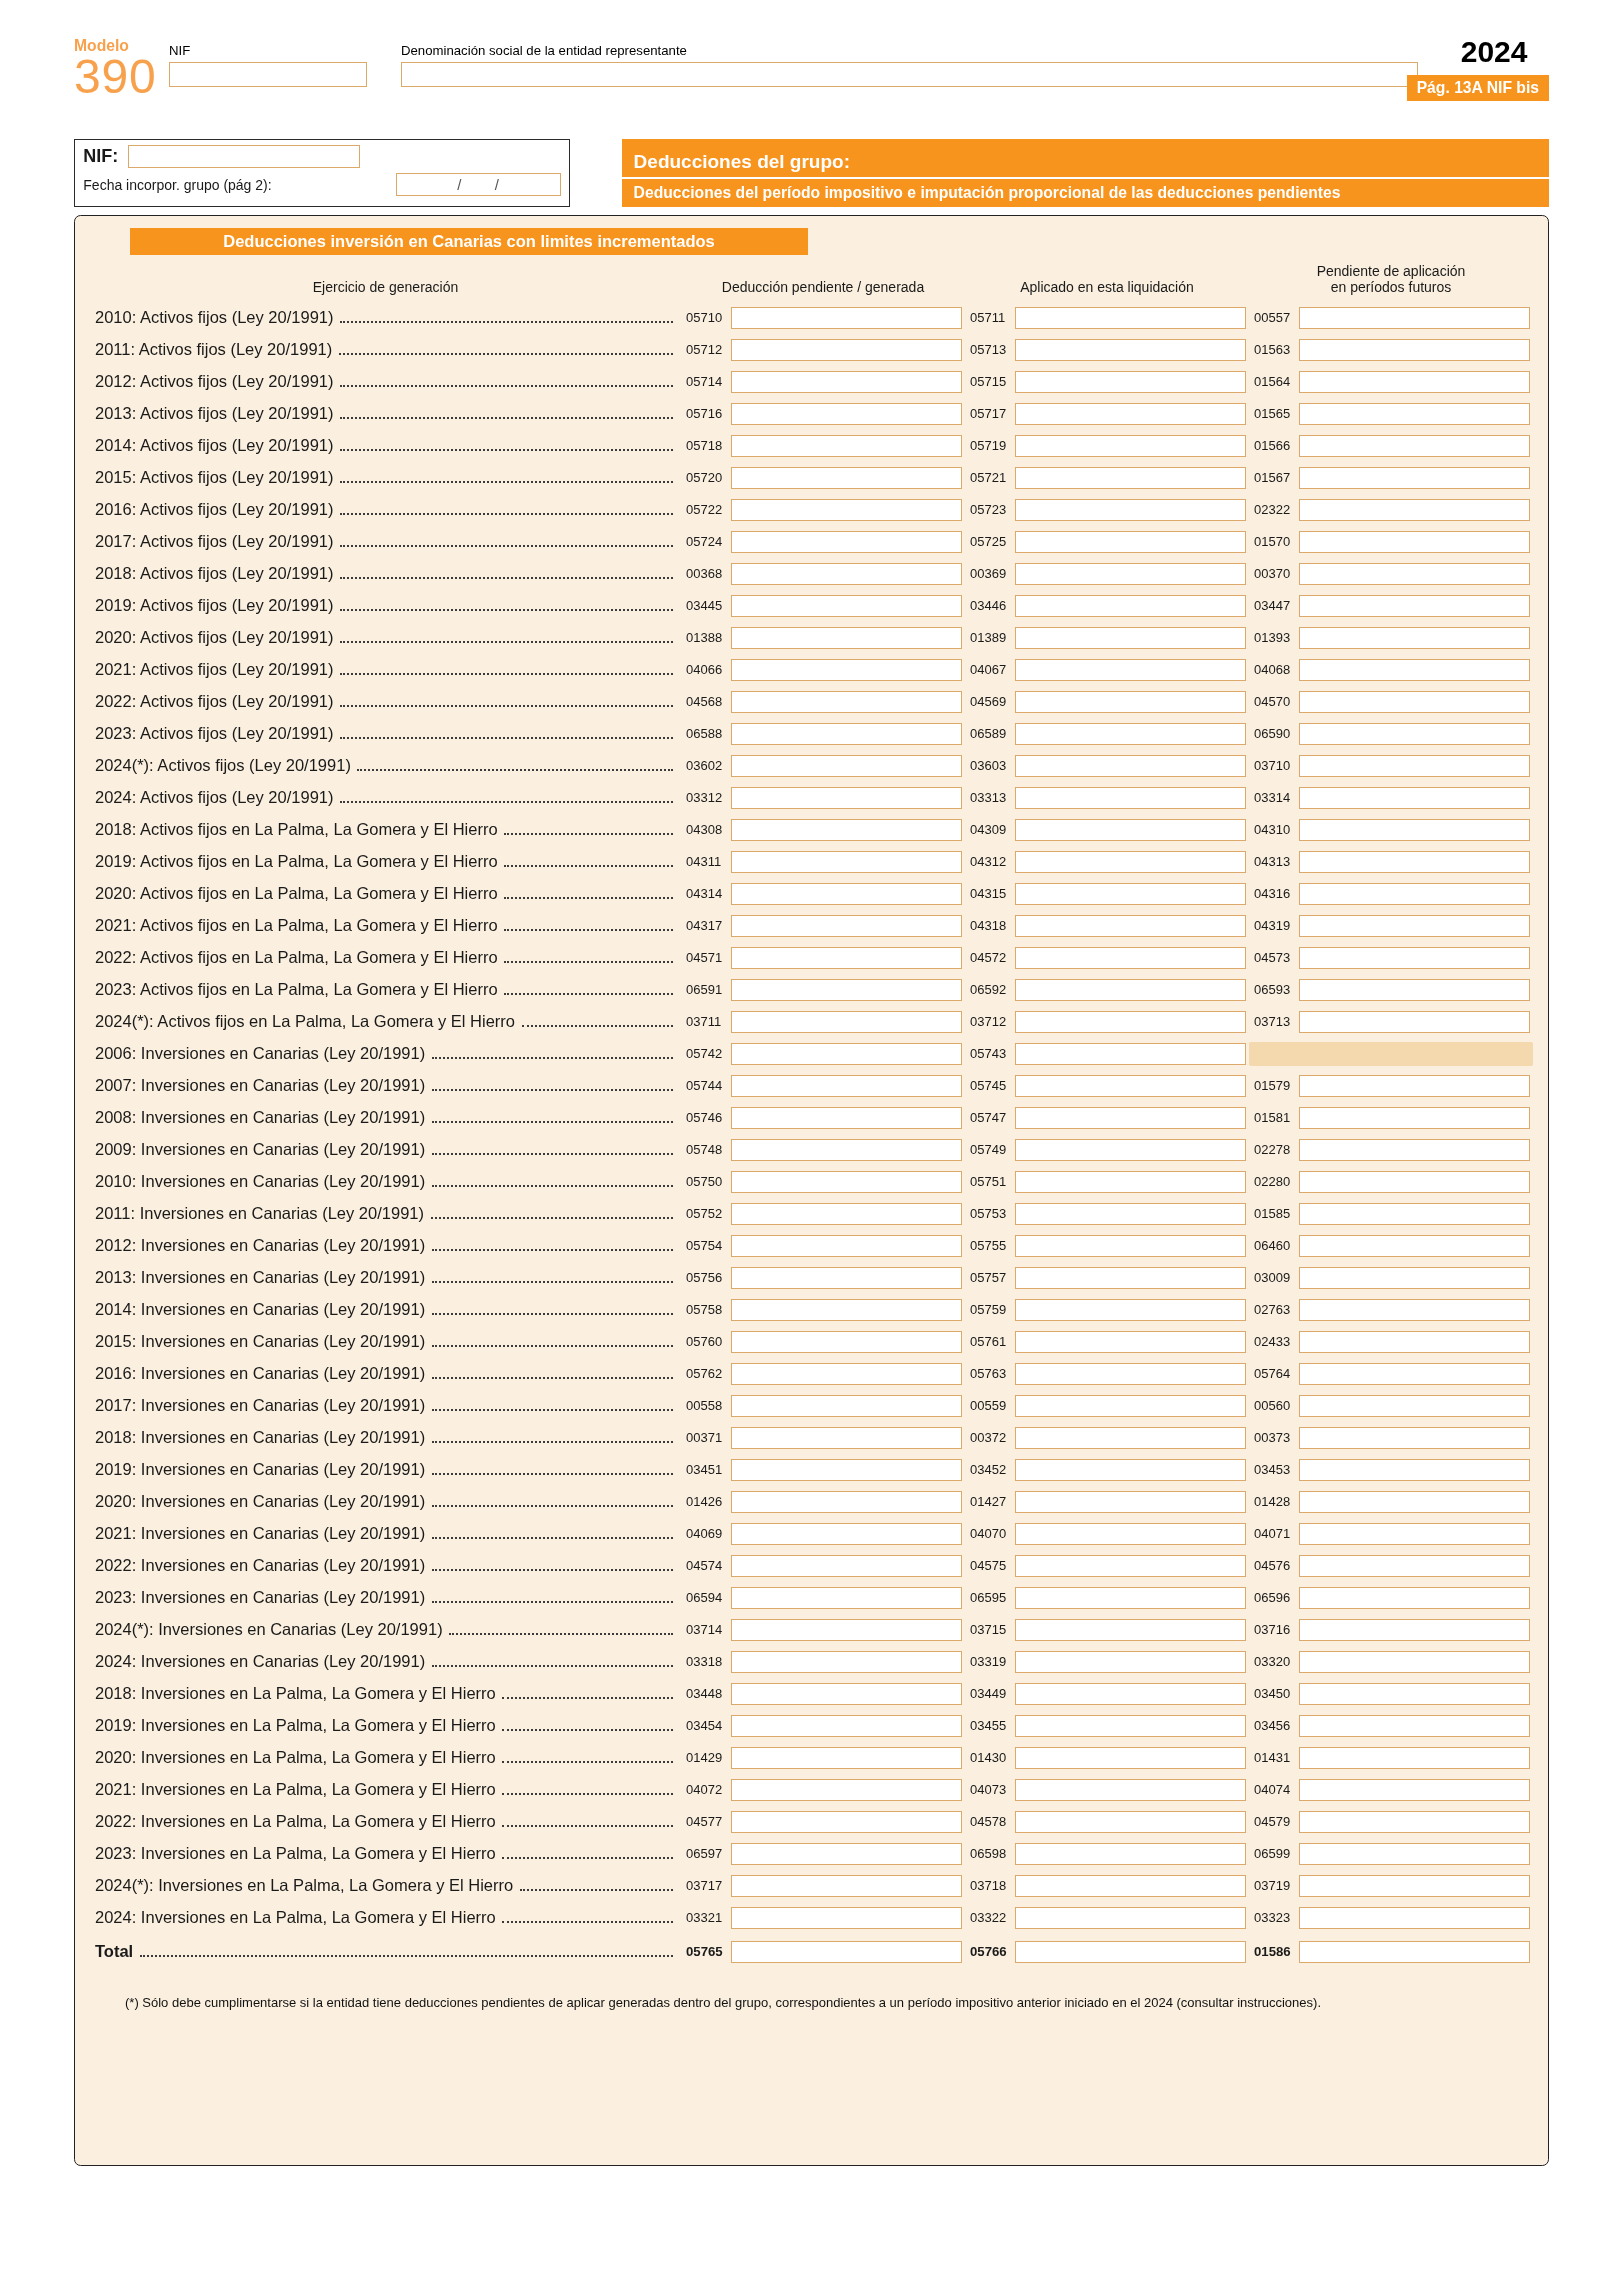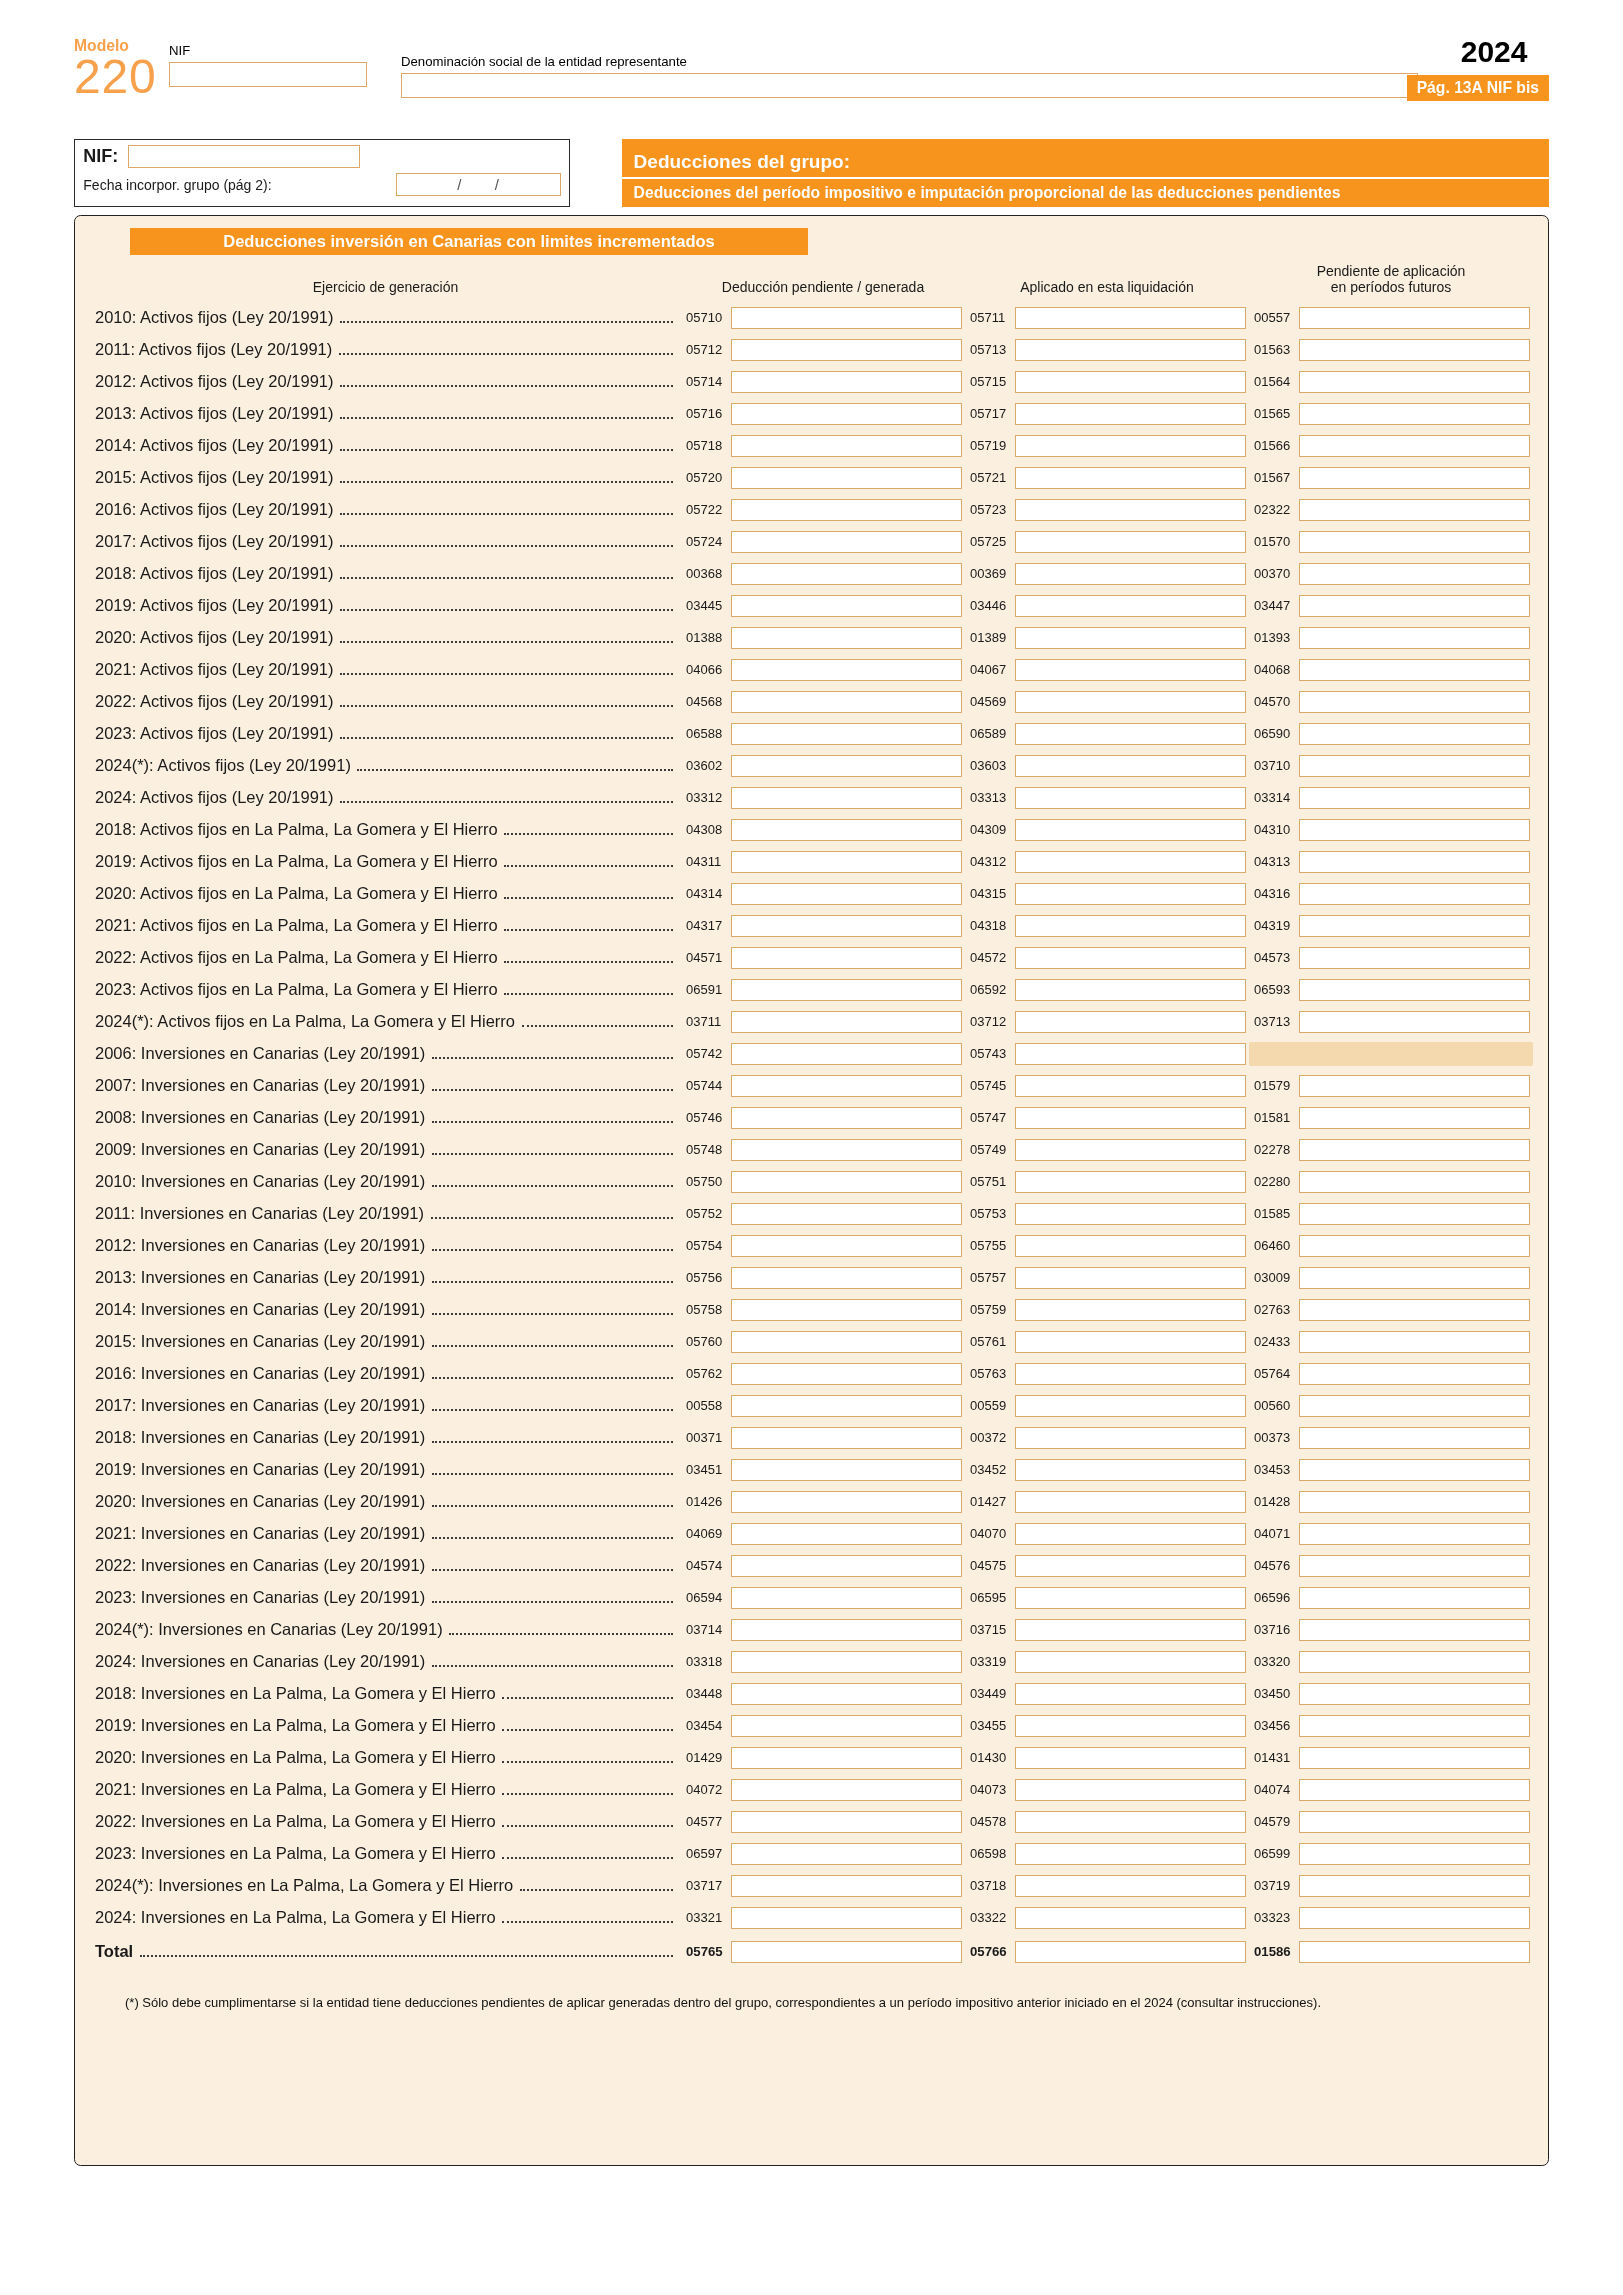--- a/index.html
+++ b/index.html
@@ -19,21 +19,21 @@
   .input-box{background:#fff;border:0.8px solid var(--box-border);display:inline-block;}
 
   
   .top{position:absolute;left:74px;top:35px;right:74px;height:98px;}
   .modelo{position:absolute;left:0;top:3.3px;}
   .modelo-label{color:var(--accent-light);font-size:15.7px;font-weight:bold;line-height:1;}
   .modelo-number{color:var(--accent-light);font-size:48px;line-height:0.95;letter-spacing:0.8px;}
   .nif-top{position:absolute;left:95px;top:8.3px;}
   .small-label{font-size:13.2px;color:#000;margin-bottom:4.1px;}
   .nif-top-box{display:block;width:198px;height:25px;}
-  .denom-top{position:absolute;left:327px;top:8.3px;margin-top:11px;}
+  .denom-top{position:absolute;left:327px;top:8.3px;}
   .denom-box{display:block;width:1017px;height:25px;}
   .year{position:absolute;right:21.5px;top:0;font-size:30px;font-weight:bold;color:#000;}
   .page-badge{
     position:absolute;right:0;top:40px;background:var(--accent);color:#fff;
     font-weight:bold;font-size:15.7px;padding:4.1px 10px;white-space:nowrap;
   }
 
   
   .band{position:absolute;left:74px;right:74px;top:139px;height:68px;display:flex;gap:52px;}
   .band-left{width:496px;border:1.7px solid #2b2b2b;padding:5px 8.3px;background:#fff;}
@@ -78,21 +78,21 @@
   .footnote{margin-top:25px;padding-left:35px;font-size:13px;color:#111;}
 </style>
 </head>
 <body>
 
 <div class="page">
 
   <header class="top">
     <div class="modelo">
       <div class="modelo-label">Modelo</div>
-      <div class="modelo-number">220</div>
+      <div class="modelo-number">390</div>
     </div>
     <div class="nif-top">
       <div class="small-label">NIF</div>
       <div class="input-box nif-top-box"></div>
     </div>
     <div class="denom-top">
       <div class="small-label">Denominación social de la entidad representante</div>
       <div class="input-box denom-box"></div>
     </div>
     <div class="year">2024</div>

